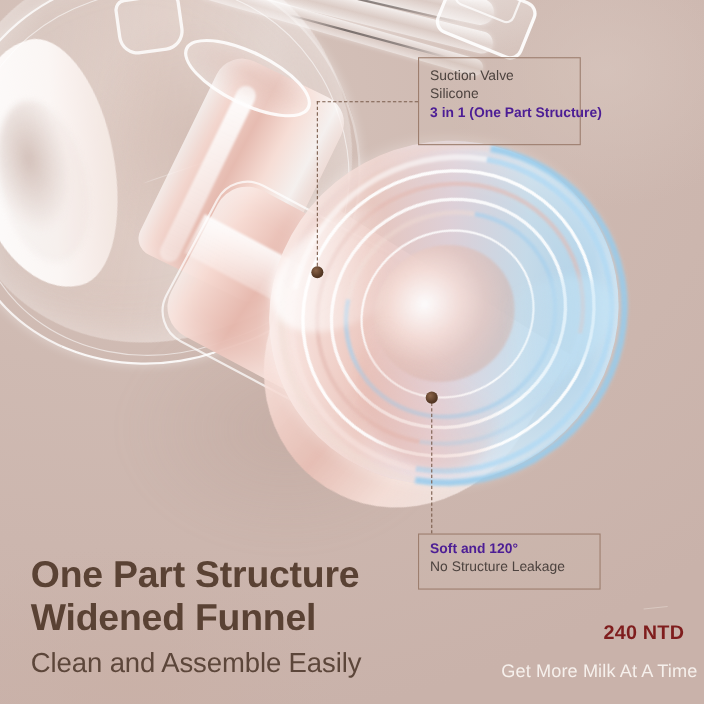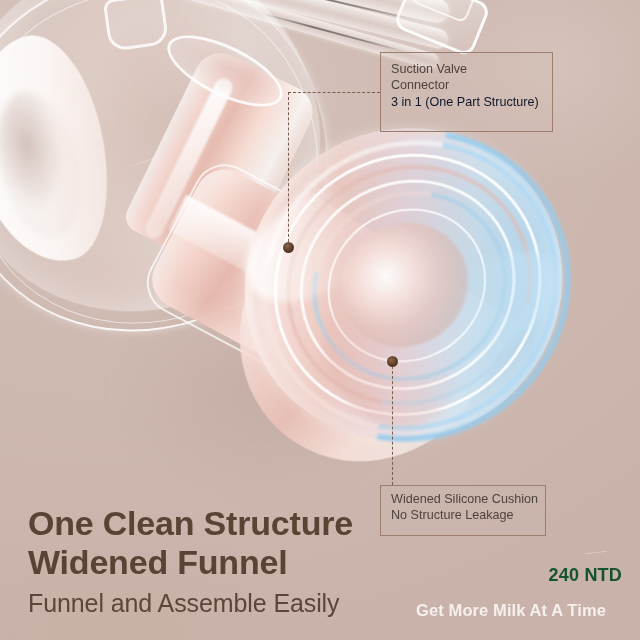--- a/index.html
+++ b/index.html
@@ -302,23 +302,23 @@
     border:1px solid #9d7e6e;
     background:rgba(205,184,176,.16);
     box-sizing:border-box;
   }
   .callout .line{
     color:#4d433f;
     font-size:12.6px;
     line-height:16.4px;
     white-space:nowrap;
   }
-  .callout .line.bold{font-weight:normal;color:#0f172a;}
-
-  #callout-top{left:380px;top:52px;width:173px;height:80px;padding:8px 0 0 10px;}
+  .callout .line.bold{font-weight:bold;color:#4c1d95;}
+
+  #callout-top{left:380px;top:52px;width:148px;height:80px;padding:8px 0 0 10px;}
   #callout-bottom{left:380px;top:485px;width:166px;height:51px;padding:5px 0 0 10px;}
 
   
   .dash-h{position:absolute;border-top:1px dashed #7a5c4c;height:0;}
   .dash-v{position:absolute;border-left:1px dashed #7a5c4c;width:0;}
 
   .dot{
     position:absolute;width:11px;height:11px;border-radius:50%;
     background:radial-gradient(55% 55% at 38% 34%, #8a6348 0%, #6b4a33 60%, #543724 100%);
     box-shadow:0 0 3px rgba(255,255,255,.35);
@@ -341,30 +341,30 @@
     letter-spacing:-.1px;
   }
 
   #price-strike{
     position:absolute;left:585px;top:552px;width:22px;height:0;
     border-top:1.6px solid rgba(230,218,212,.55);
     transform:rotate(-6deg);
   }
   #price{
     position:absolute;right:18px;top:565px;
-    color:#14532d;
+    color:#7f1d1d;
     font-size:18px;
     font-weight:bold;
     letter-spacing:.2px;
   }
   #tagline{
-    position:absolute;right:34px;top:601px;
+    position:absolute;right:6px;top:601px;
     color:#f6f0ec;
     font-size:16.5px;
-    font-weight:bold;
+    font-weight:normal;
     letter-spacing:.1px;
   }
 </style>
 </head>
 <body>
 
 <div id="stage">
 
   <div class="bg-base"></div>
   <div class="bg-warm-bl"></div>
@@ -422,32 +422,32 @@
 
   <div class="dash-v" style="left:288px;top:92px;height:155px;"></div>
   <div class="dash-h" style="left:288px;top:92px;width:92px;"></div>
   <div class="dot" style="left:283px;top:242px;"></div>
 
   <div class="dash-v" style="left:392px;top:366px;height:119px;"></div>
   <div class="dot" style="left:387px;top:356px;"></div>
 
   <div id="callout-top" class="callout">
     <div class="line">Suction Valve</div>
-    <div class="line">Connector</div>
+    <div class="line">Silicone</div>
     <div class="line bold">3 in 1 (One Part Structure)</div>
   </div>
 
   <div id="callout-bottom" class="callout">
-    <div class="line">Widened Silicone Cushion</div>
+    <div class="line bold">Soft and 120°</div>
     <div class="line">No Structure Leakage</div>
   </div>
 
   <div id="headline">
-    <div>One Clean Structure</div>
+    <div>One Part Structure</div>
     <div>Widened Funnel</div>
   </div>
-  <div id="subtitle">Funnel and Assemble Easily</div>
+  <div id="subtitle">Clean and Assemble Easily</div>
 
   <div id="price-strike"></div>
   <div id="price">240 NTD</div>
   <div id="tagline">Get More Milk At A Time</div>
 
 </div>
 
 </body></html>

